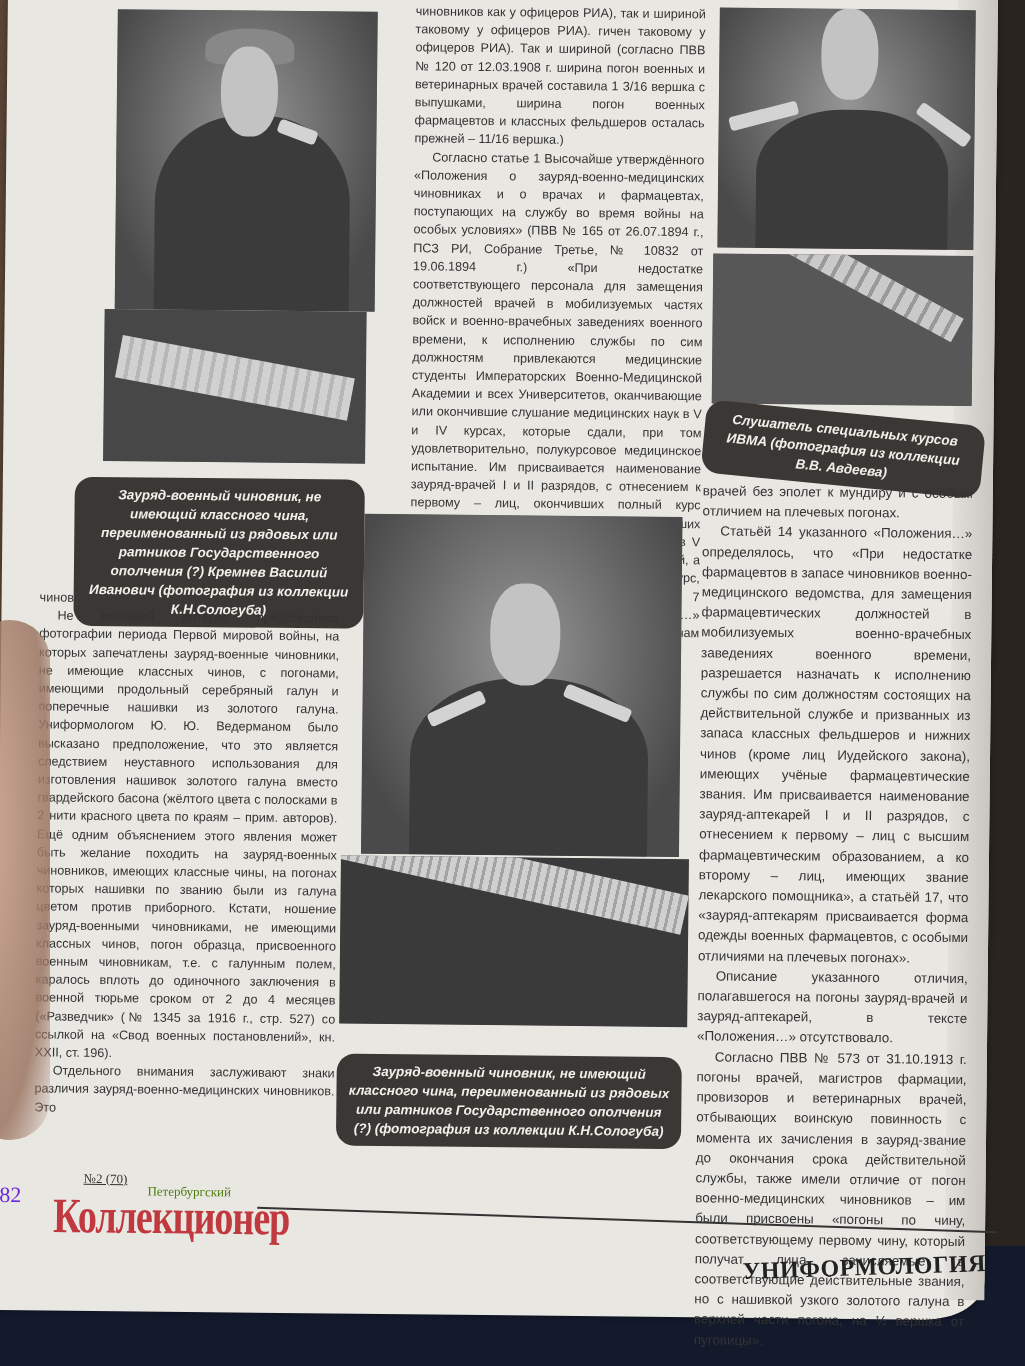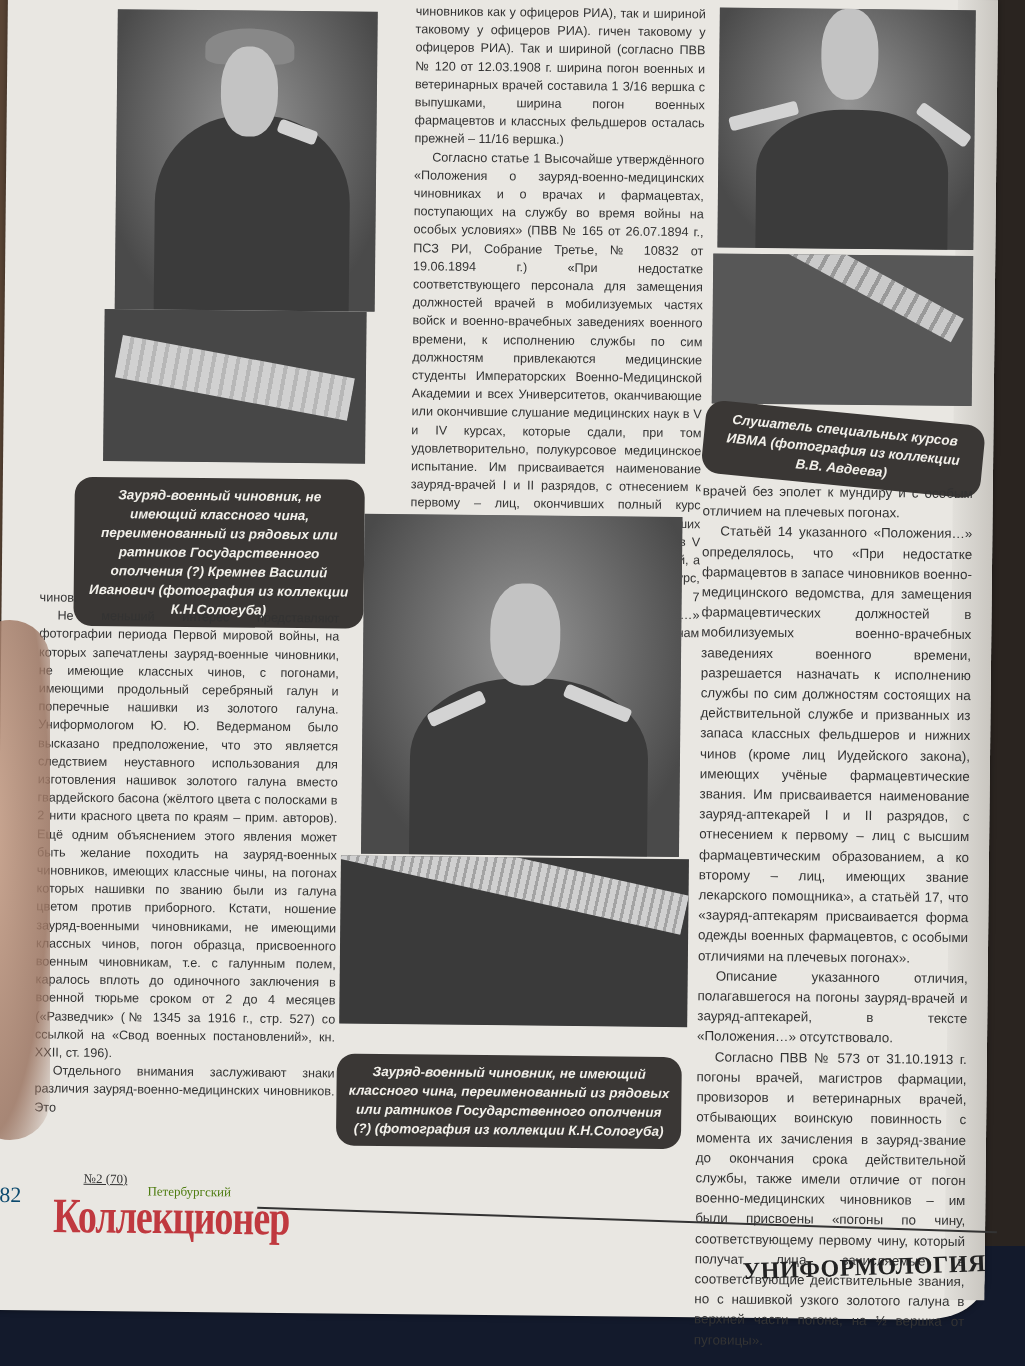--- a/index.html
+++ b/index.html
@@ -59,21 +59,21 @@
     font-size:13.5px; line-height:19px;
   }
   .col {
     position:absolute; color:#333; font-family:"Liberation Sans", sans-serif;
     font-size:12.6px; line-height:18.2px; text-align:justify;
   }
   .col p { margin:0; text-indent:18px; }
   .col p.noindent { text-indent:0; }
   .col.right { font-size:13.4px; line-height:20.2px; }
 
-  .footer-num { position:absolute; left:4px; top:1192px; font-family:"Liberation Serif", serif; font-size:22px; color:#0c4a6e; }
+  .footer-num { position:absolute; left:4px; top:1192px; font-family:"Liberation Serif", serif; font-size:22px; color:#6d28d9; }
   .logo-issue { position:absolute; left:88px; top:1180px; font-family:"Liberation Serif", serif; font-size:13px; color:#333;text-decoration:underline; }
   .logo-city { position:absolute; left:152px; top:1192px; font-family:"Liberation Serif", serif; font-size:13px; color:#4d7c0f; }
   .logo-name { position:absolute; left:58px; top:1196px; font-family:"Liberation Serif", serif; font-weight:bold; font-size:38px; color:#c0393f; letter-spacing:-1px; transform:scaleY(1.3); transform-origin:top left; }
   .rule { position:absolute; left:262px; top:1214px; width:740px; height:2px; background:#333; transform:rotate(1.3deg); transform-origin:left; }
   .section-title { position:absolute; left:748px; top:1255px; font-family:"Liberation Serif", serif; font-size:24px; font-weight:bold; color:#222; letter-spacing:0.5px; transform:rotate(-2.5deg); }
 </style>
 </head>
 <body>
 
 <div class="carpet"></div>

